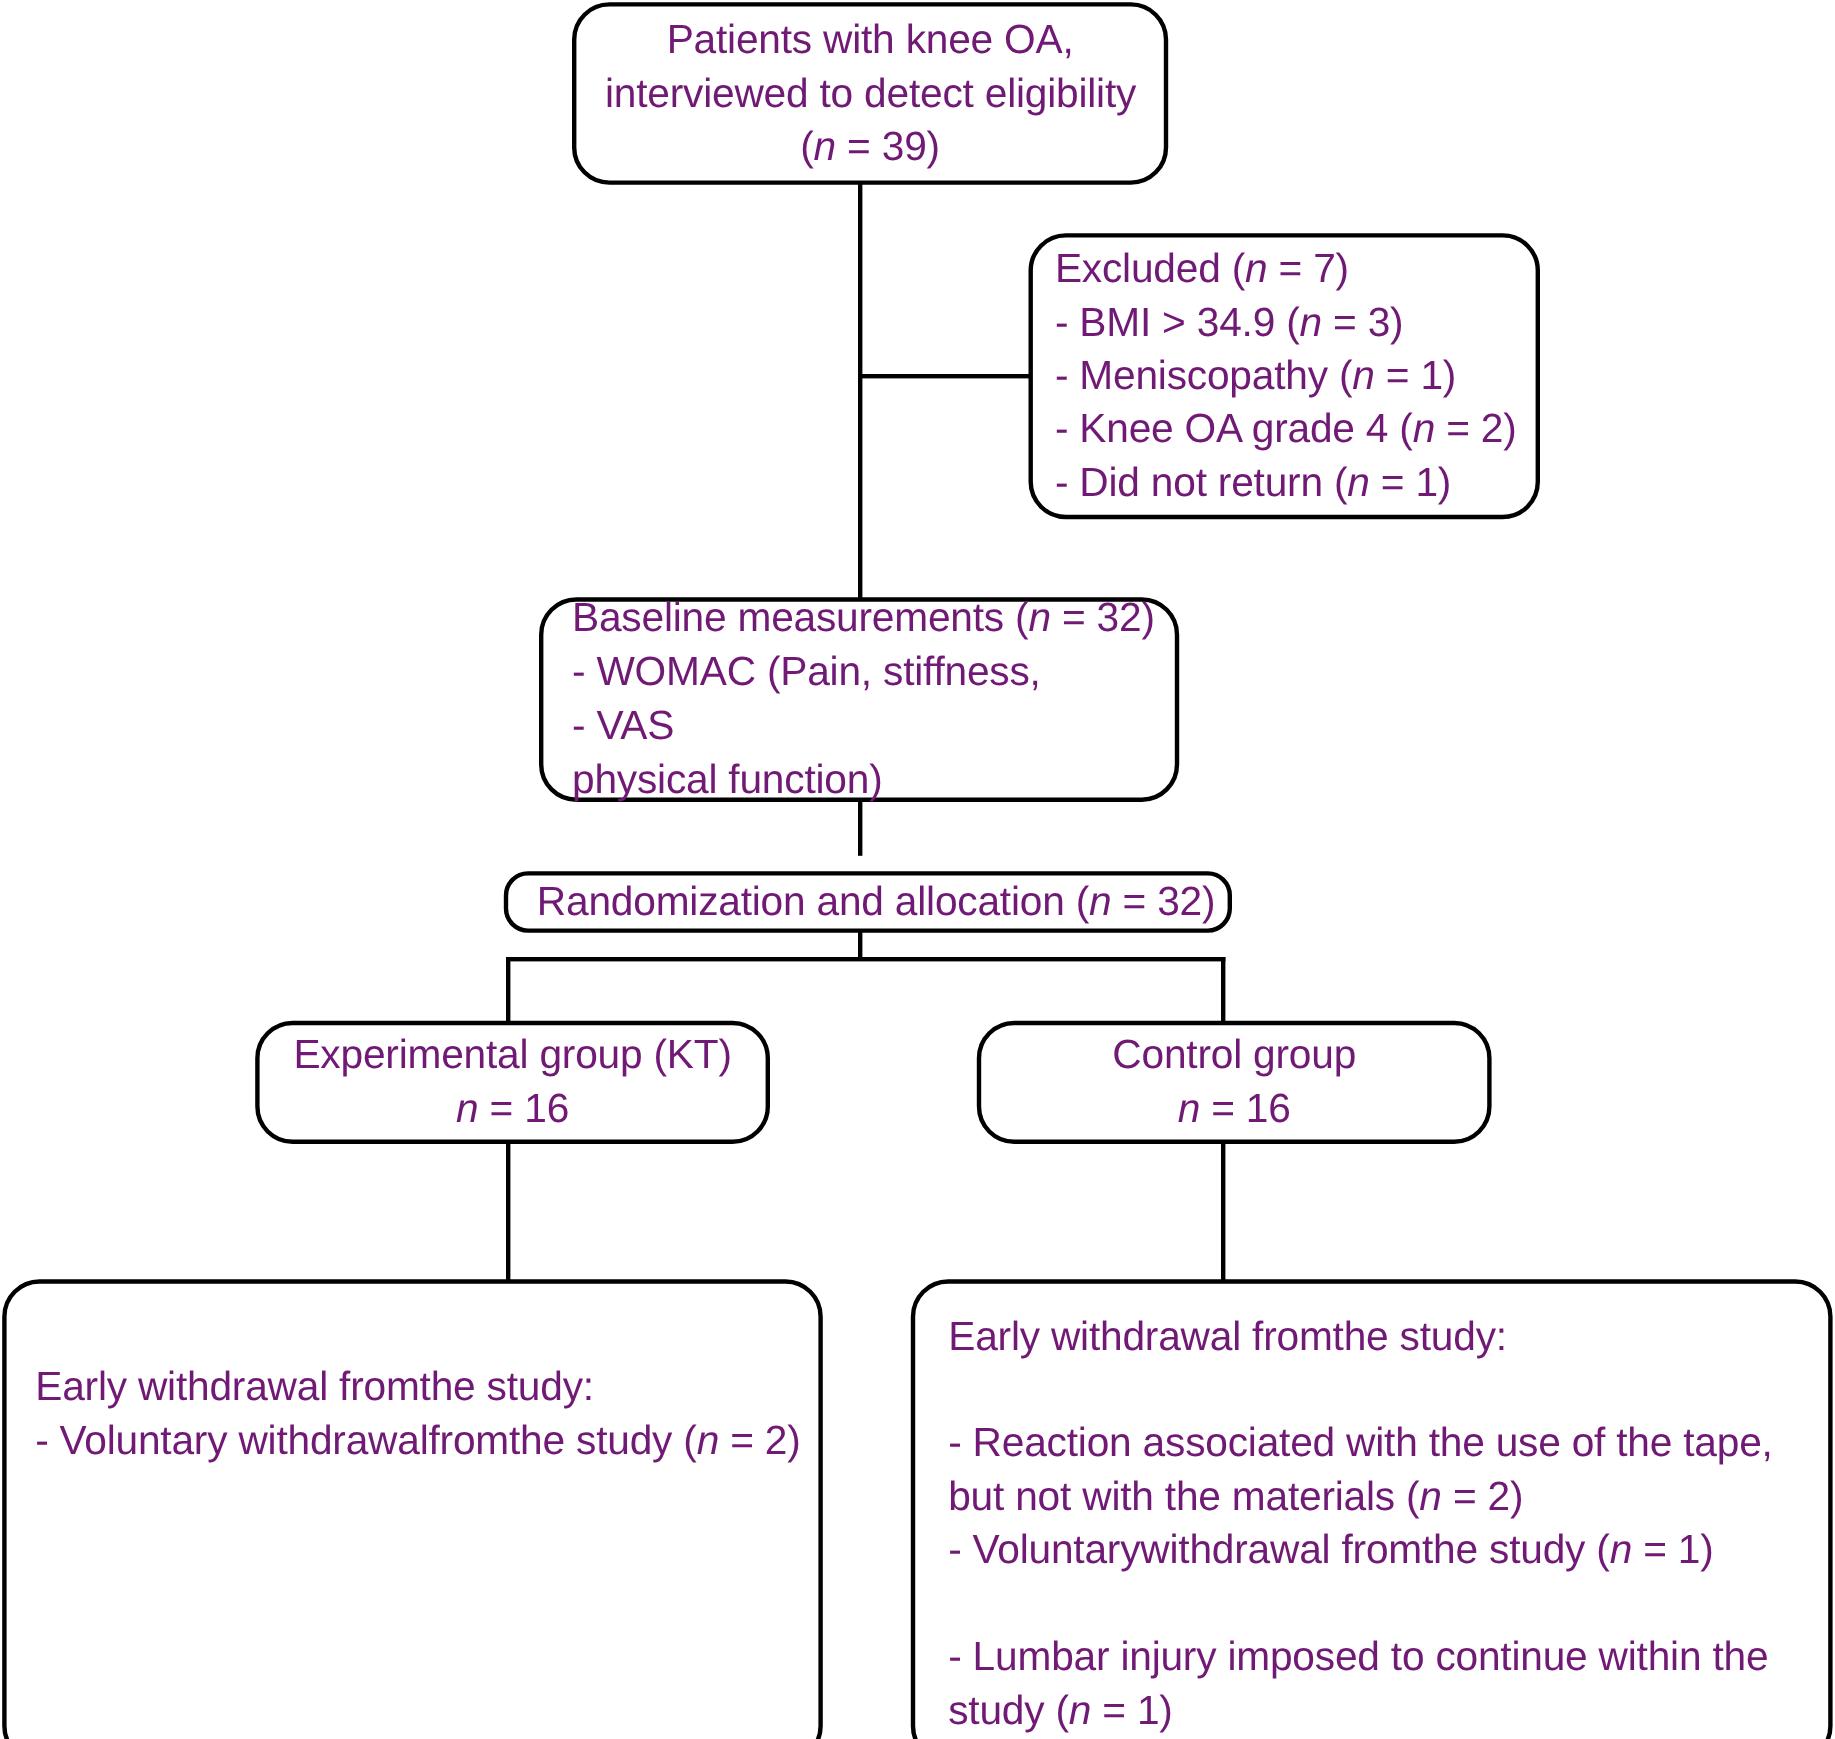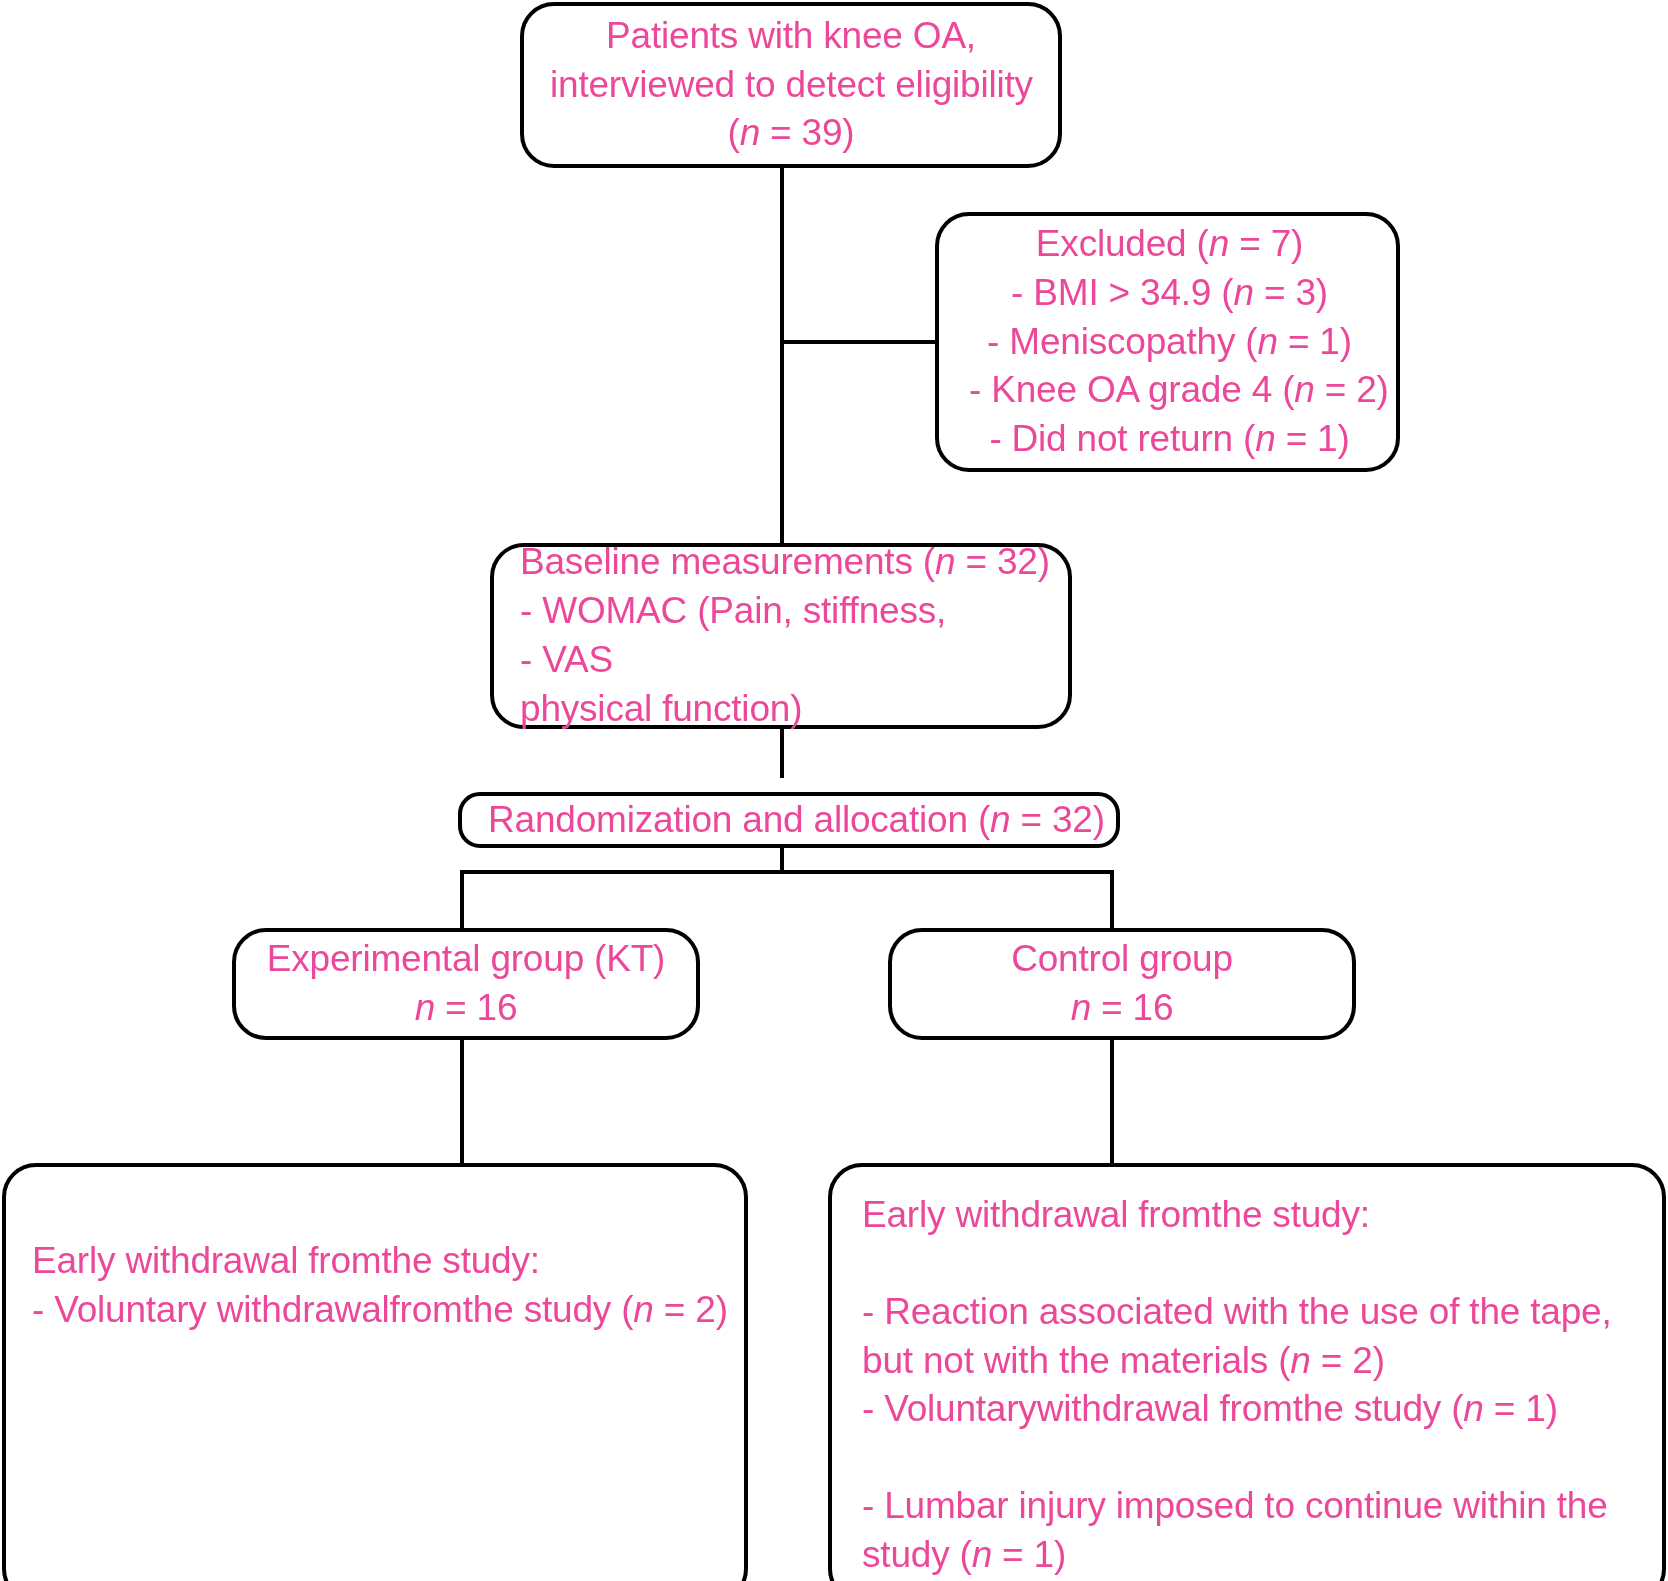--- a/index.html
+++ b/index.html
@@ -7,21 +7,21 @@
     margin: 0;
     padding: 0;
     background: #ffffff;
   }
   #canvas {
     position: relative;
     width: 1668px;
     height: 1581px;
     background: #ffffff;
     font-family: "Liberation Sans", sans-serif;
-    color: #ec4899;
+    color: #701a75;
     overflow: hidden;
   }
   
   .line {
     position: absolute;
     background: #000000;
   }
   .vline { width: 4px; }
   .hline { height: 4px; }
 
@@ -74,21 +74,21 @@
 
   <div class="box center" style="left:520px; top:2px; width:542px; height:166px;">
     <div class="pad">
       <span class="ln">Patients with knee OA,</span>
       <span class="ln">interviewed to detect eligibility</span>
       <span class="ln">(<span class="ital">n</span> = <span>39</span>)</span>
     </div>
   </div>
 
   <div class="box left" style="left:935px; top:212px; width:465px; height:260px;">
-    <div class="pad" style="padding-left:30px;text-align:center;">
+    <div class="pad" style="padding-left:20px;">
       <span class="ln">Excluded (<span class="ital">n</span> = 7)</span>
       <span class="ln">- BMI &gt; 34.9 (<span class="ital">n</span> = 3)</span>
       <span class="ln">- Meniscopathy (<span class="ital">n</span> = 1)</span>
       <span class="ln">- Knee OA grade 4 (<span class="ital">n</span> = 2)</span>
       <span class="ln">- Did not return (<span class="ital">n</span> = 1)</span>
     </div>
   </div>
 
   <div class="box left" style="left:490px; top:543px; width:582px; height:186px;">
     <div class="pad" style="">

